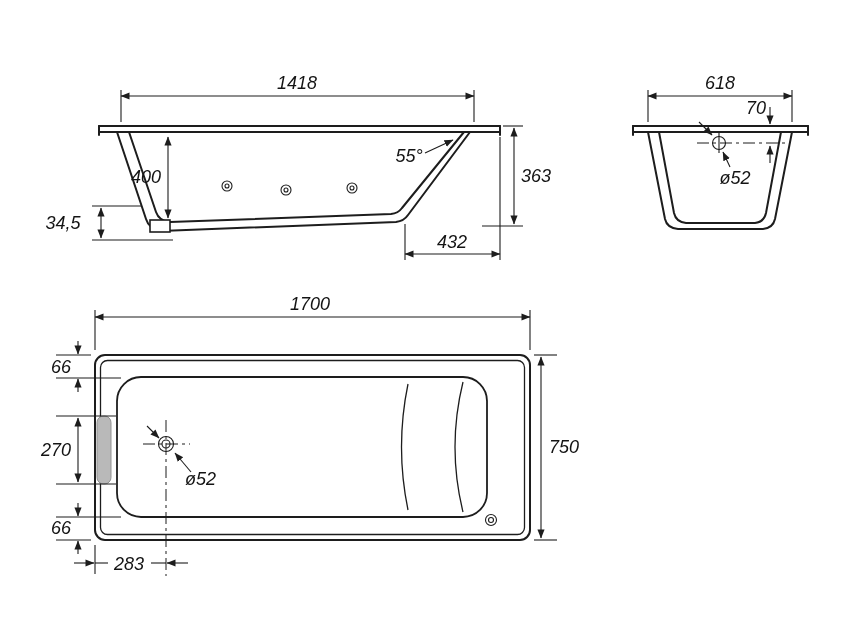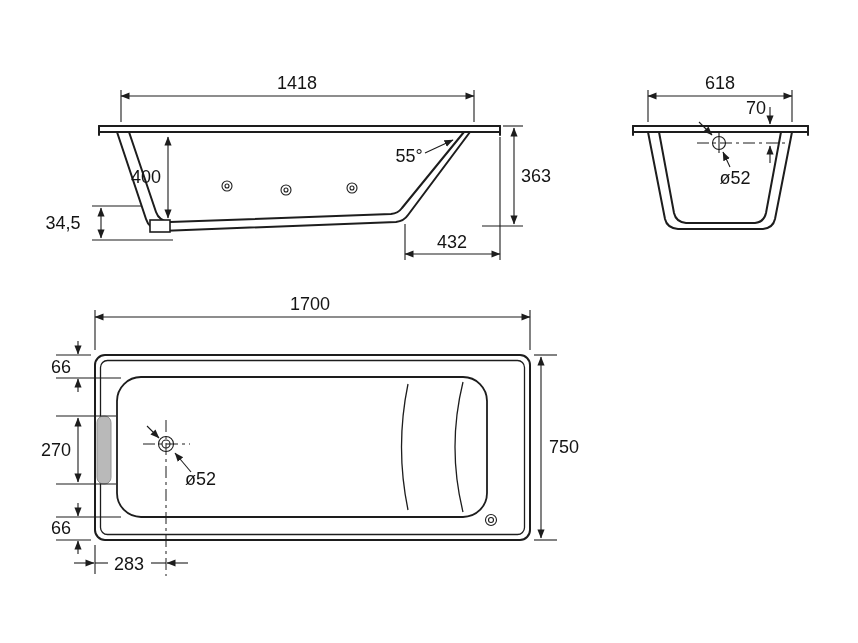--- a/index.html
+++ b/index.html
@@ -2,21 +2,21 @@
 <html style="--bg: #ffffff; --line: #1d1d1d; --grip-fill: #b9b9b9; --grip-stroke: #939393;"><head>
 <meta charset="utf-8">
 <style>
   :root{
     --bg:#ffffff;
     --line:#1d1d1d;
     --grip-fill:#b9b9b9;
     --grip-stroke:#939393;
   }
   html,body{margin:0;padding:0;background:var(--bg);}
-  .stage{width:858px;height:642px;background:var(--bg);overflow:hidden;}
+  .stage{width:858px;height:642px;background:var(--bg);overflow:hidden;font-style:italic;}
   svg{display:block;}
   .outline{fill:none;stroke:var(--line);stroke-width:2;stroke-linecap:round;stroke-linejoin:round;}
   .outline2{fill:none;stroke:var(--line);stroke-width:1.8;stroke-linecap:round;stroke-linejoin:round;}
   .mid{fill:none;stroke:var(--line);stroke-width:1.3;}
   .thin{fill:none;stroke:var(--line);stroke-width:1.1;}
   .ext{fill:none;stroke:var(--line);stroke-width:1.1;}
   .dim2{fill:none;stroke:var(--line);stroke-width:1.1;marker-start:url(#arr);marker-end:url(#arr);}
   .dim1{fill:none;stroke:var(--line);stroke-width:1.1;marker-end:url(#arr);}
   .cl{fill:none;stroke:var(--line);stroke-width:1;stroke-dasharray:12 4 3 4;}
   text{font-family:"Liberation Sans","DejaVu Sans",sans-serif;font-size:18px;fill:#141414;}

